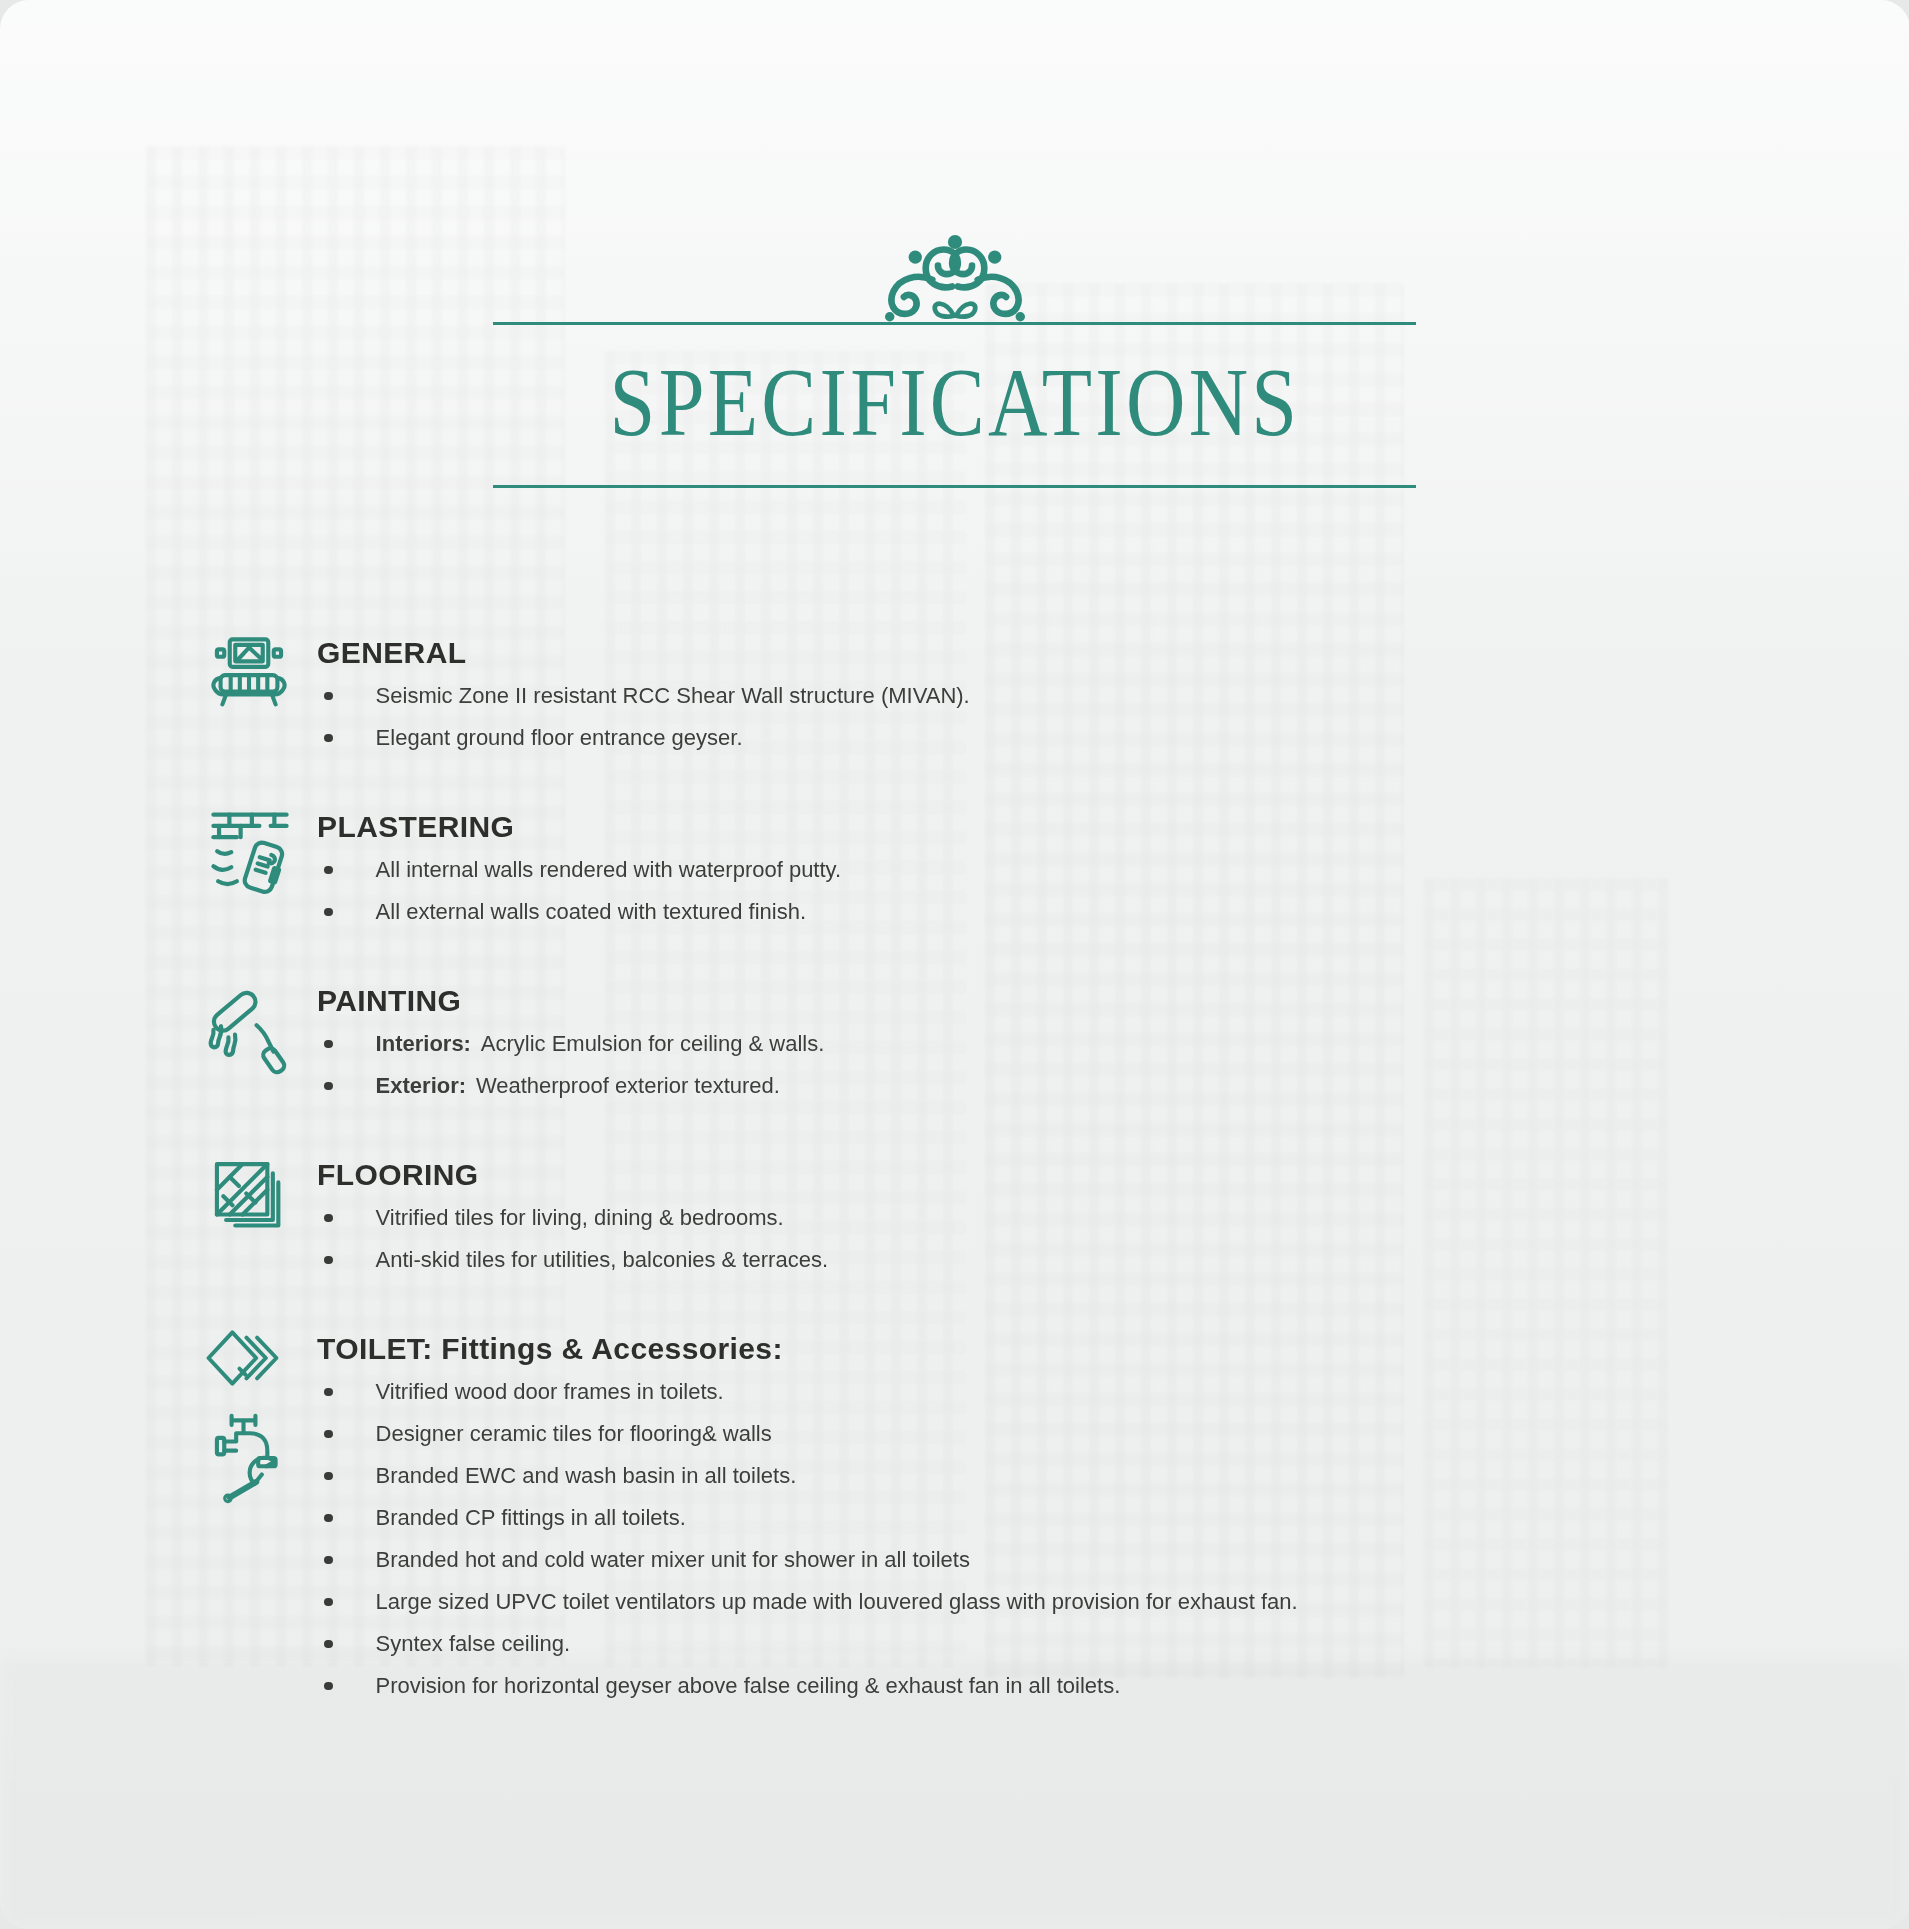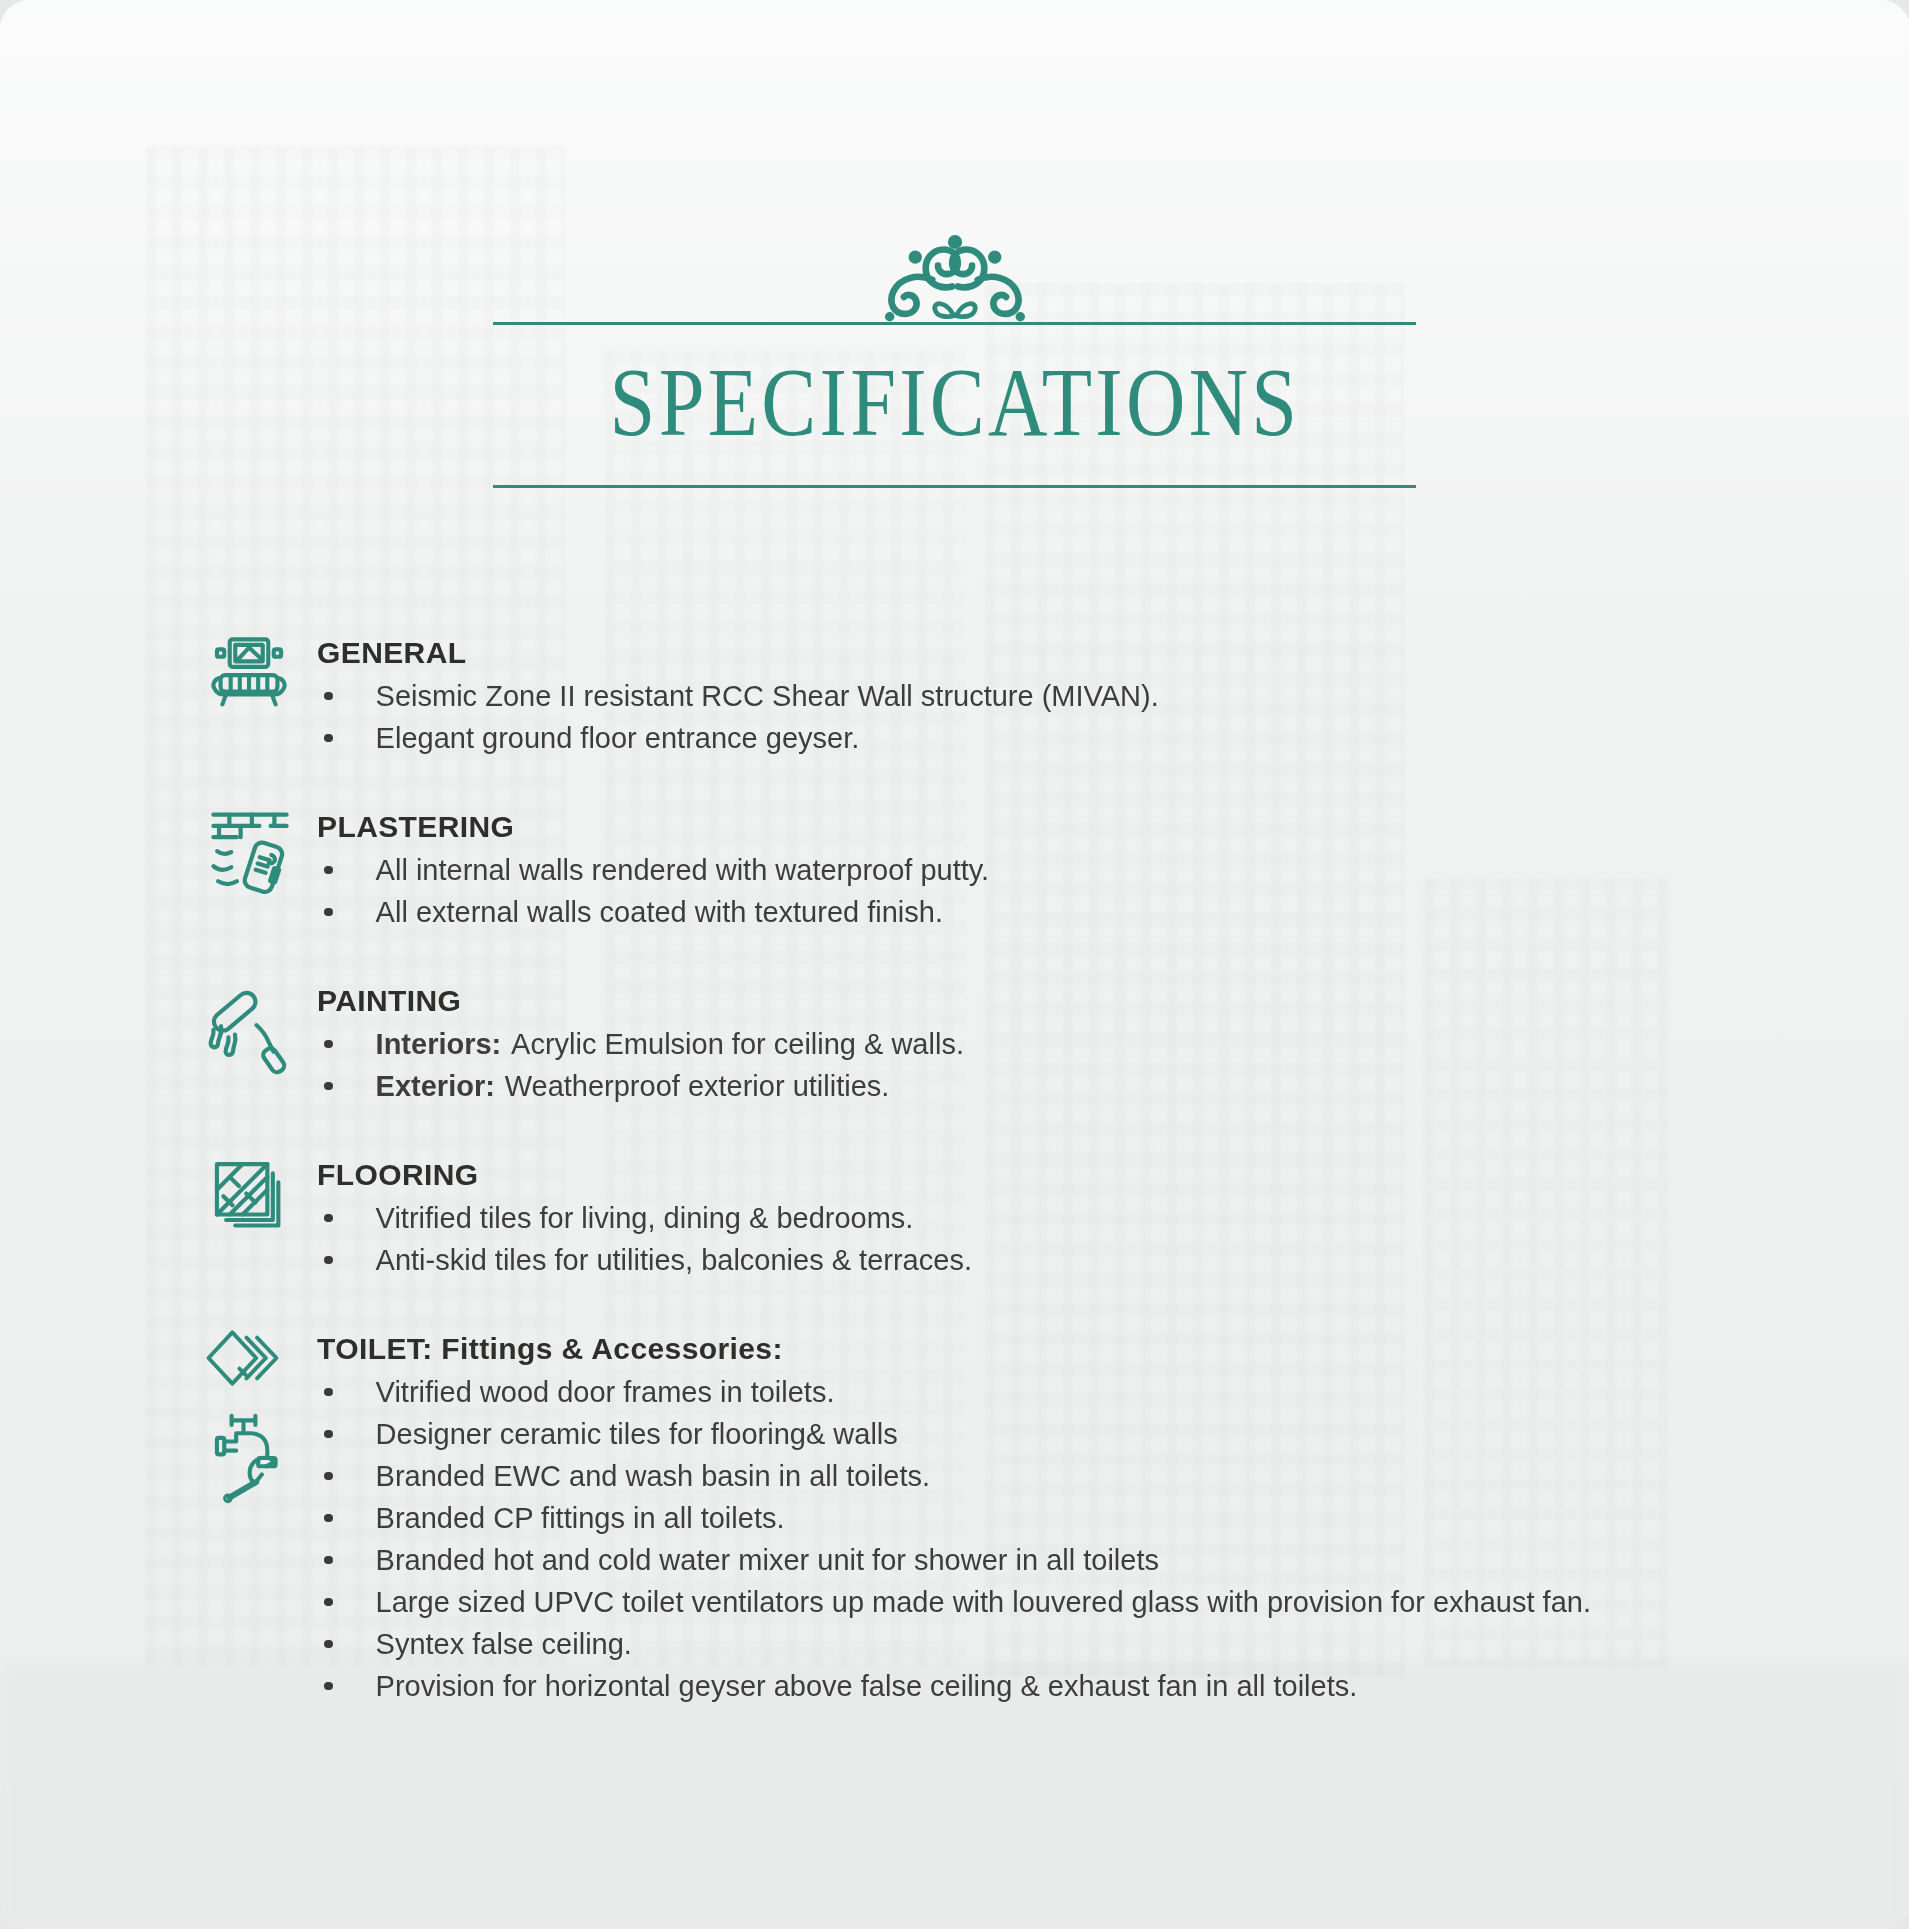--- a/index.html
+++ b/index.html
@@ -43,21 +43,21 @@
   .specs{position:absolute;left:205px;top:630px;width:1580px;}
   .spec-section{display:flex;align-items:flex-start;margin-bottom:45px;}
   .icon-col{flex:0 0 112px;display:flex;flex-direction:column;align-items:flex-start;gap:23.4px;padding-top:2px;}
   .icon{display:block;}
   .content{flex:1;}
   .sec-title{
     margin:0;font-size:30px;line-height:45px;font-weight:700;
     color:#2e2e2c;letter-spacing:0.4px;white-space:nowrap;
   }
   ul.bullets{list-style:none;margin:0;padding:0;}
-  li.bullet{display:flex;align-items:flex-start;line-height:42px;font-size:29px;color:#3d3d3b;}
+  li.bullet{display:flex;align-items:flex-start;line-height:42px;font-size:22px;color:#3d3d3b;}
   .dot{flex:0 0 8.8px;width:8.8px;height:8.8px;border-radius:50%;background:#3a3a38;margin:16.6px 43px 0 6.8px;}
   .b-prefix{font-weight:700;white-space:nowrap;}
   .b-prefix:not(:empty){margin-right:9.8px;}
   .b-text{white-space:nowrap;}
 </style>
 </head>
 <body>
 
 <div class="page">
 
@@ -174,21 +174,21 @@
         <h2 class="sec-title">PAINTING</h2>
         <ul class="bullets">
           <li class="bullet">
               <span class="dot"></span>
               <span class="b-prefix">Interiors:</span>
               <span class="b-text">Acrylic Emulsion for ceiling &amp; walls.</span>
             </li>
           <li class="bullet">
               <span class="dot"></span>
               <span class="b-prefix">Exterior:</span>
-              <span class="b-text">Weatherproof exterior utilities.</span>
+              <span class="b-text">Weatherproof exterior textured.</span>
             </li>
         </ul>
       </div>
     </section>
 
     <section class="spec-section">
       <div class="icon-col">
         <svg class="icon" width="88" height="88" viewBox="0 0 96 96" fill="none" stroke="#2f8c7c" stroke-width="4.5" stroke-linecap="round" stroke-linejoin="round">
           <rect x="13" y="11" width="55" height="55"></rect>
           <path d="M13 39 L41 11 M13 66 L68 11 M27 66 L68 25 M41 66 L68 39"></path>

